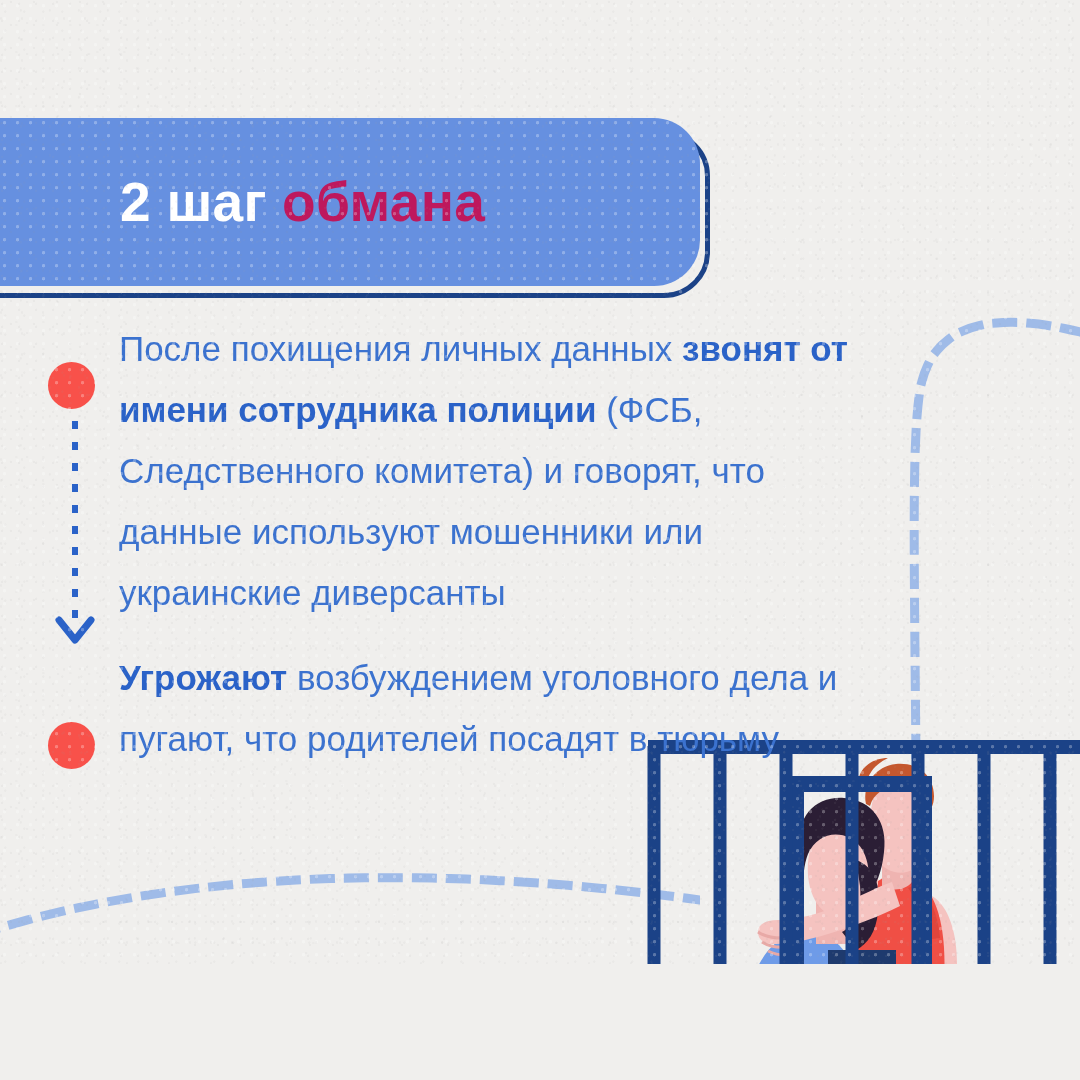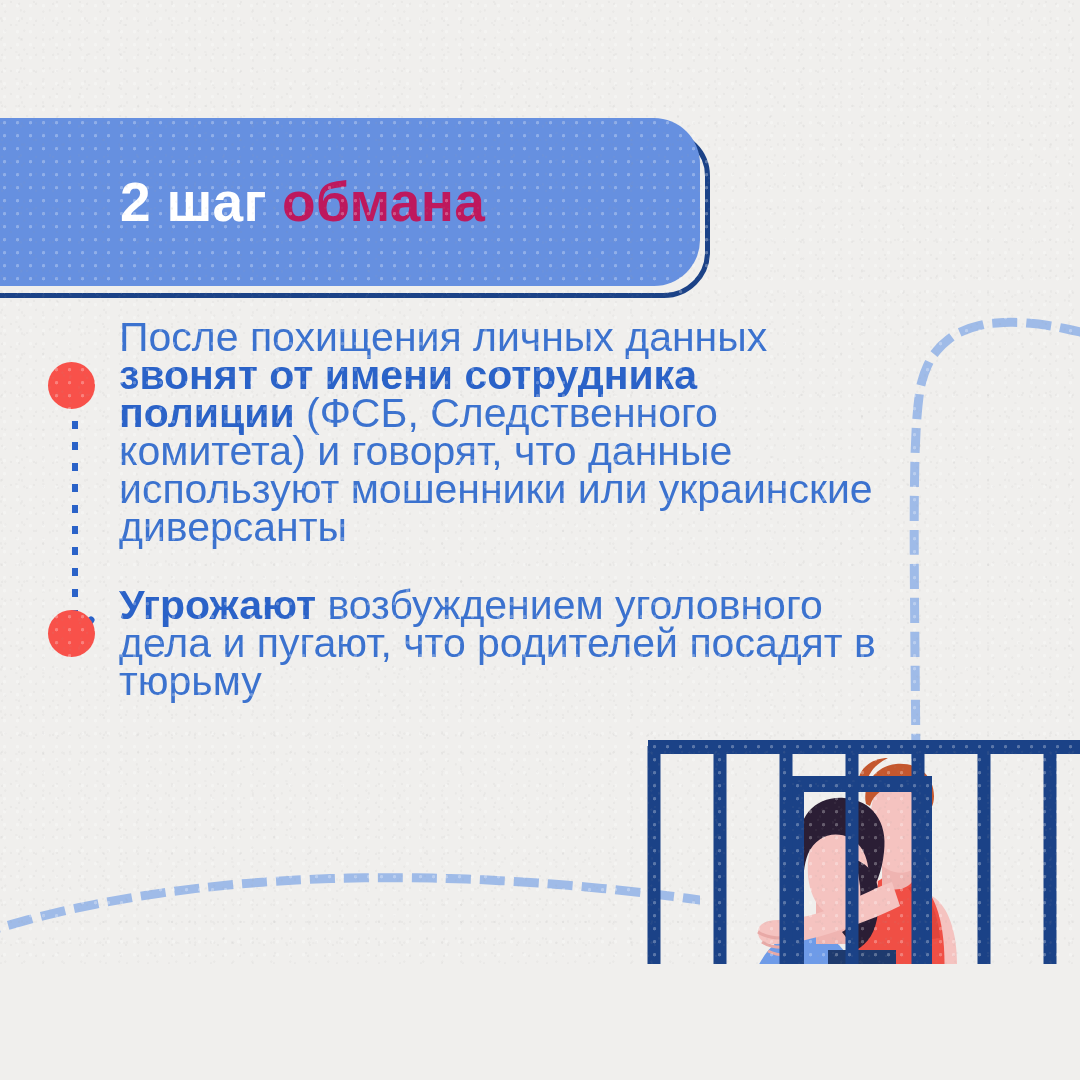--- a/index.html
+++ b/index.html
@@ -66,24 +66,24 @@
   #bullets{position:absolute;left:0;top:318px;width:900px;z-index:19;}
   .bullet{position:relative;display:flex;align-items:flex-start;}
   .dot{
     flex:0 0 auto;
     width:47px;height:47px;border-radius:50%;
     background:#f8514a;
     margin-right:24px;
   }
   #b1 .dot{margin-top:44px;margin-left:48px;}
   #b2 .dot{margin-top:24px;margin-left:48px;}
-  #b2{margin-top:40px;}
+  #b2{margin-top:24px;align-items:flex-end;}
   .btext{
-    font-size:41px;
-    line-height:38px;
+    font-size:35px;
+    line-height:61px;
     color:#3b72cf;
     max-width:760px;
   }
   .btext b{font-weight:bold;color:#2a62c8;}
 
   
   #illo{position:absolute;left:600px;top:700px;width:480px;height:380px;z-index:15;}
 
   
   #curve-right{position:absolute;right:0;top:290px;width:240px;height:470px;z-index:12;}

